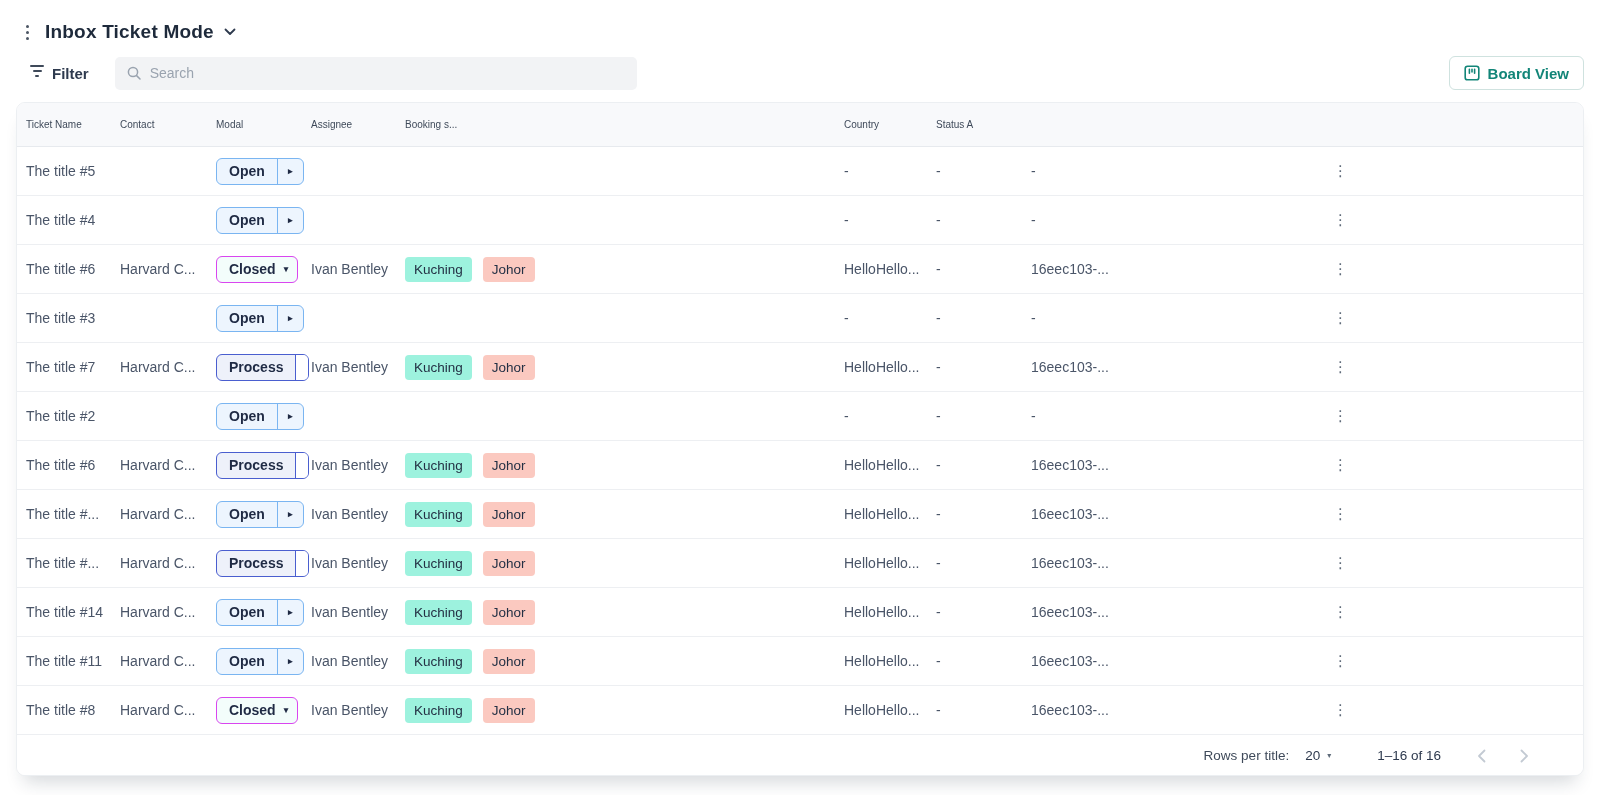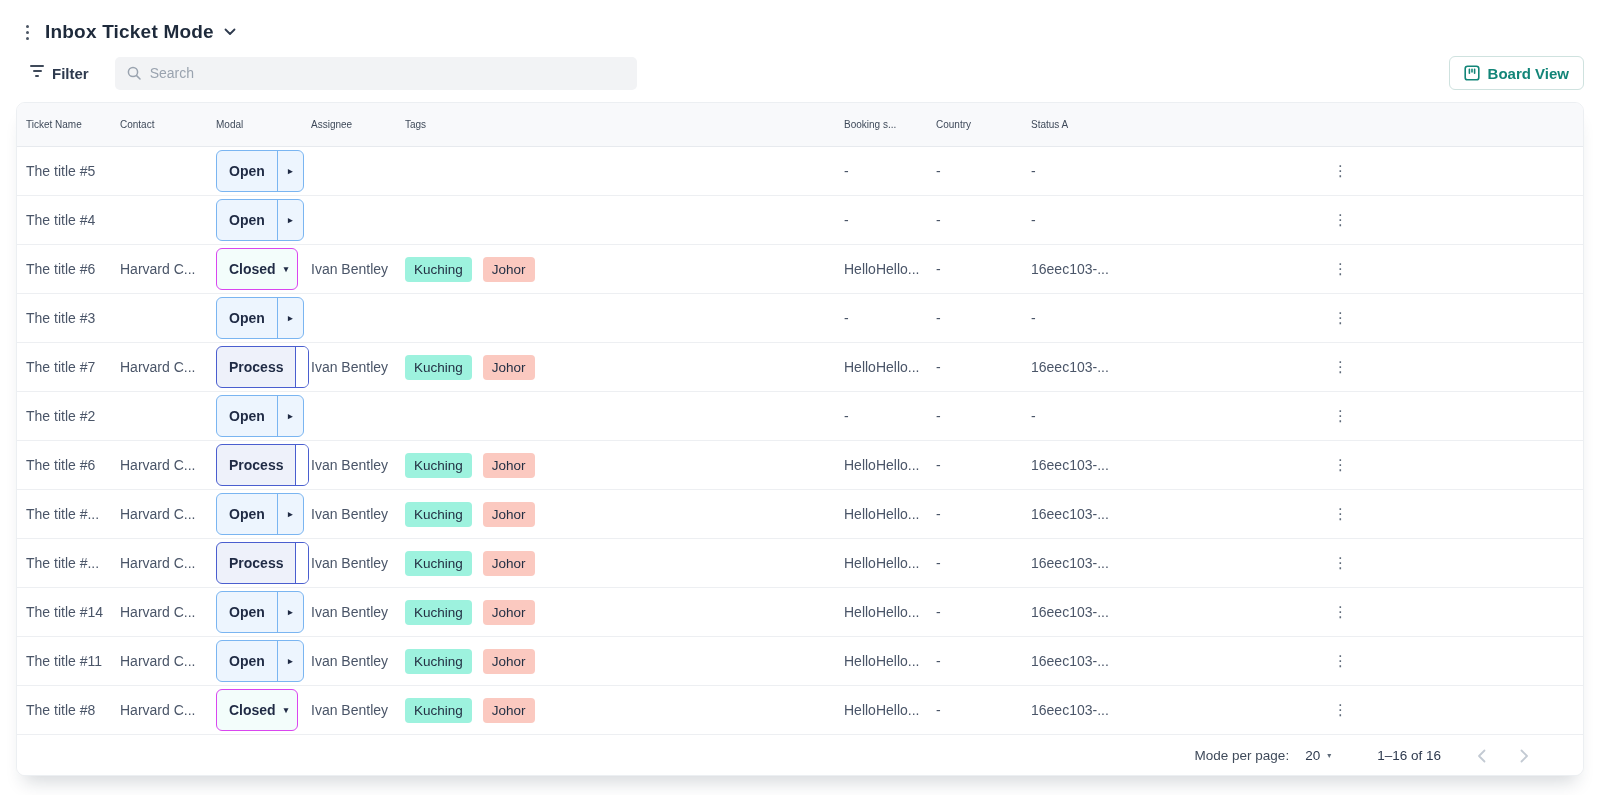--- a/index.html
+++ b/index.html
@@ -34,21 +34,21 @@
     border:1px solid #eceff2; border-radius:9px; background:#fff;
     box-shadow:0 14px 18px -8px rgba(30,42,59,.18); overflow:hidden; }
   .grid { display:grid; grid-template-columns:94px 96px 95px 94px 439px 92px 95px 296px 1fr;
     align-items:center; padding:0 8px 0 9px; }
   .thead { height:44px; background:#f8f9fb; border-bottom:1px solid #e7eaee; }
   .th { font-size:10px; color:#3f4a5a; padding-right:6px; white-space:nowrap; overflow:hidden; }
   .row { height:49px; border-bottom:1px solid #edeff2; background:#fff; }
   .cell { font-size:14px; color:#4a5568; white-space:nowrap; overflow:hidden; padding-right:6px; }
 
   
-  .status-btn { display:inline-flex; align-items:stretch; height:42px; border-radius:6px;
+  .status-btn { display:inline-flex; align-items:stretch; height:27px; border-radius:6px;
     font-size:14px; font-weight:600; color:#1f2a44; cursor:pointer; overflow:hidden; }
   .status-btn .lbl { display:flex; align-items:center; padding:0 12px; }
   .status-open { border:1px solid #7ab5f1; background:#edf5fe; }
   .status-open .arrow-seg { display:flex; align-items:center; justify-content:center; width:26px;
     border-left:1px solid #7ab5f1; font-size:9px; color:#1f2a44; }
   .status-process { border:1px solid #4a5ecf; background:#eef1fa; }
   .status-process .blank-seg { width:13px; background:#fff; border-left:1px solid #4a5ecf; }
   .status-closed { border:1px solid #d946ef; background:#f3fdfb; }
   .status-closed .lbl { padding:0 8px 0 12px; }
   .status-closed .caret { display:flex; align-items:center; padding-right:9px; font-size:9px; color:#1f2a44; }
@@ -118,21 +118,20 @@
     <span>Board View</span>
   </button>
 </div>
 
 <div class="card">
   <div class="grid thead">
       <div class="th">Ticket Name</div>
       <div class="th">Contact</div>
       <div class="th">Modal</div>
       <div class="th">Assignee</div>
-      <div class="th">Tags</div>
       <div class="th">Booking s...</div>
       <div class="th">Country</div>
       <div class="th">Status A</div>
       <div class="th"></div>
     </div>
   <div id="tbody">
   <div class="grid row">
     <div class="cell">The title #5</div>
     <div class="cell"></div>
     <div class="cell" style="overflow:visible;"><div class="status-btn status-open">
@@ -354,21 +353,21 @@
         </div>
     <div class="cell">HelloHello...</div>
     <div class="cell">-</div>
     <div class="cell">16eec103-...</div>
     <div class="cell" style="overflow:visible;">
       <button class="row-menu">⋮</button>
     </div>
   </div>
 </div>
   <div class="tfoot">
-    <span class="rpp-label">Mode per page:</span>
+    <span class="rpp-label">Rows per title:</span>
     <span class="rpp-value">
       <span>20</span>
       <span class="rpp-caret">▾</span>
     </span>
     <span class="range">1–16 of 16</span>
     <button class="pg-btn">
       <svg width="9" height="14" viewBox="0 0 9 14">
           <path d="M7.5 1.5 L2 7 L7.5 12.5" fill="none" stroke="#c3cad3" stroke-width="1.8" stroke-linecap="round" stroke-linejoin="round"></path>
         </svg>
     </button>

